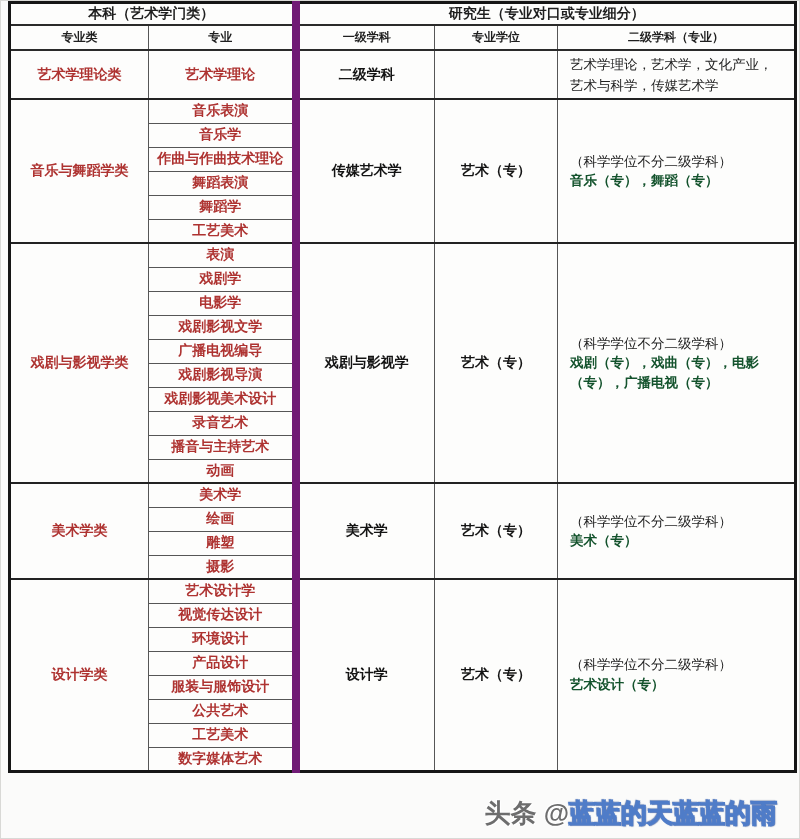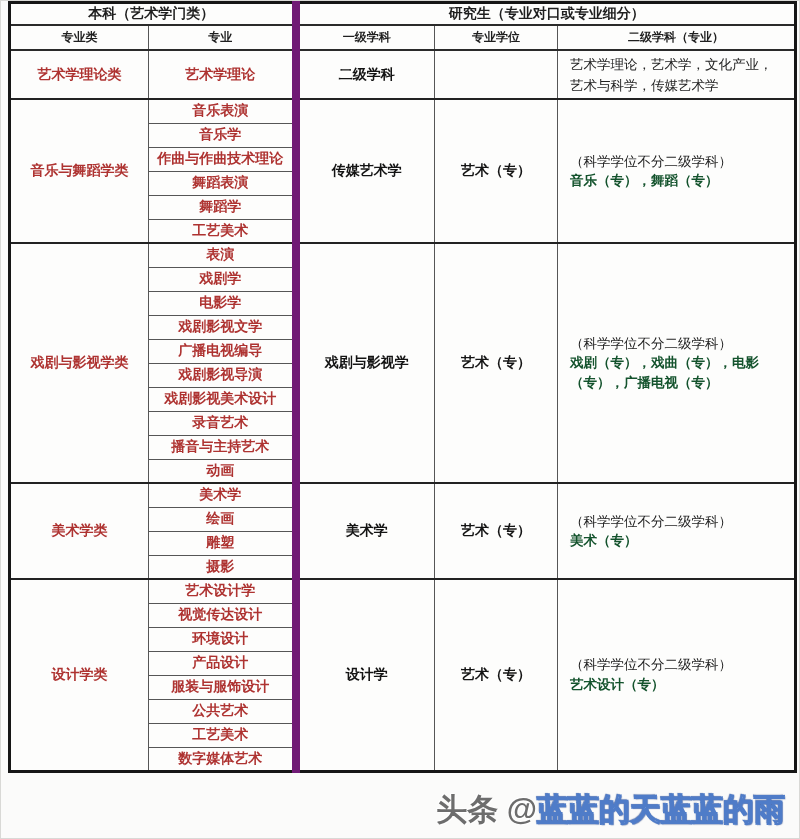--- a/index.html
+++ b/index.html
@@ -67,23 +67,23 @@
     text-align: left;
     padding: 3px 20px 3px 12px;
     line-height: 1.45;
   }
   .sl-black { color: #222; font-weight: 500; font-size: 13.5px; }
   .sl-blue  { color: #14532d; font-weight: bold; font-size: 13.5px; }
   .sl-blue:empty { display: none; }
 
   .watermark {
     position: absolute;
-    right: 14px;
+    right: 22px;
     bottom: 7px;
-    font-size: 31px;
+    font-size: 26px;
     font-weight: bold;
     white-space: nowrap;
     pointer-events: none;
   }
   .wm-prefix {
     color: #6d6d6d;
     text-shadow: 1px 1px 0 #ffffff, -1px -1px 0 #ffffff;
   }
   .wm-name {
     color: #ffffff;

